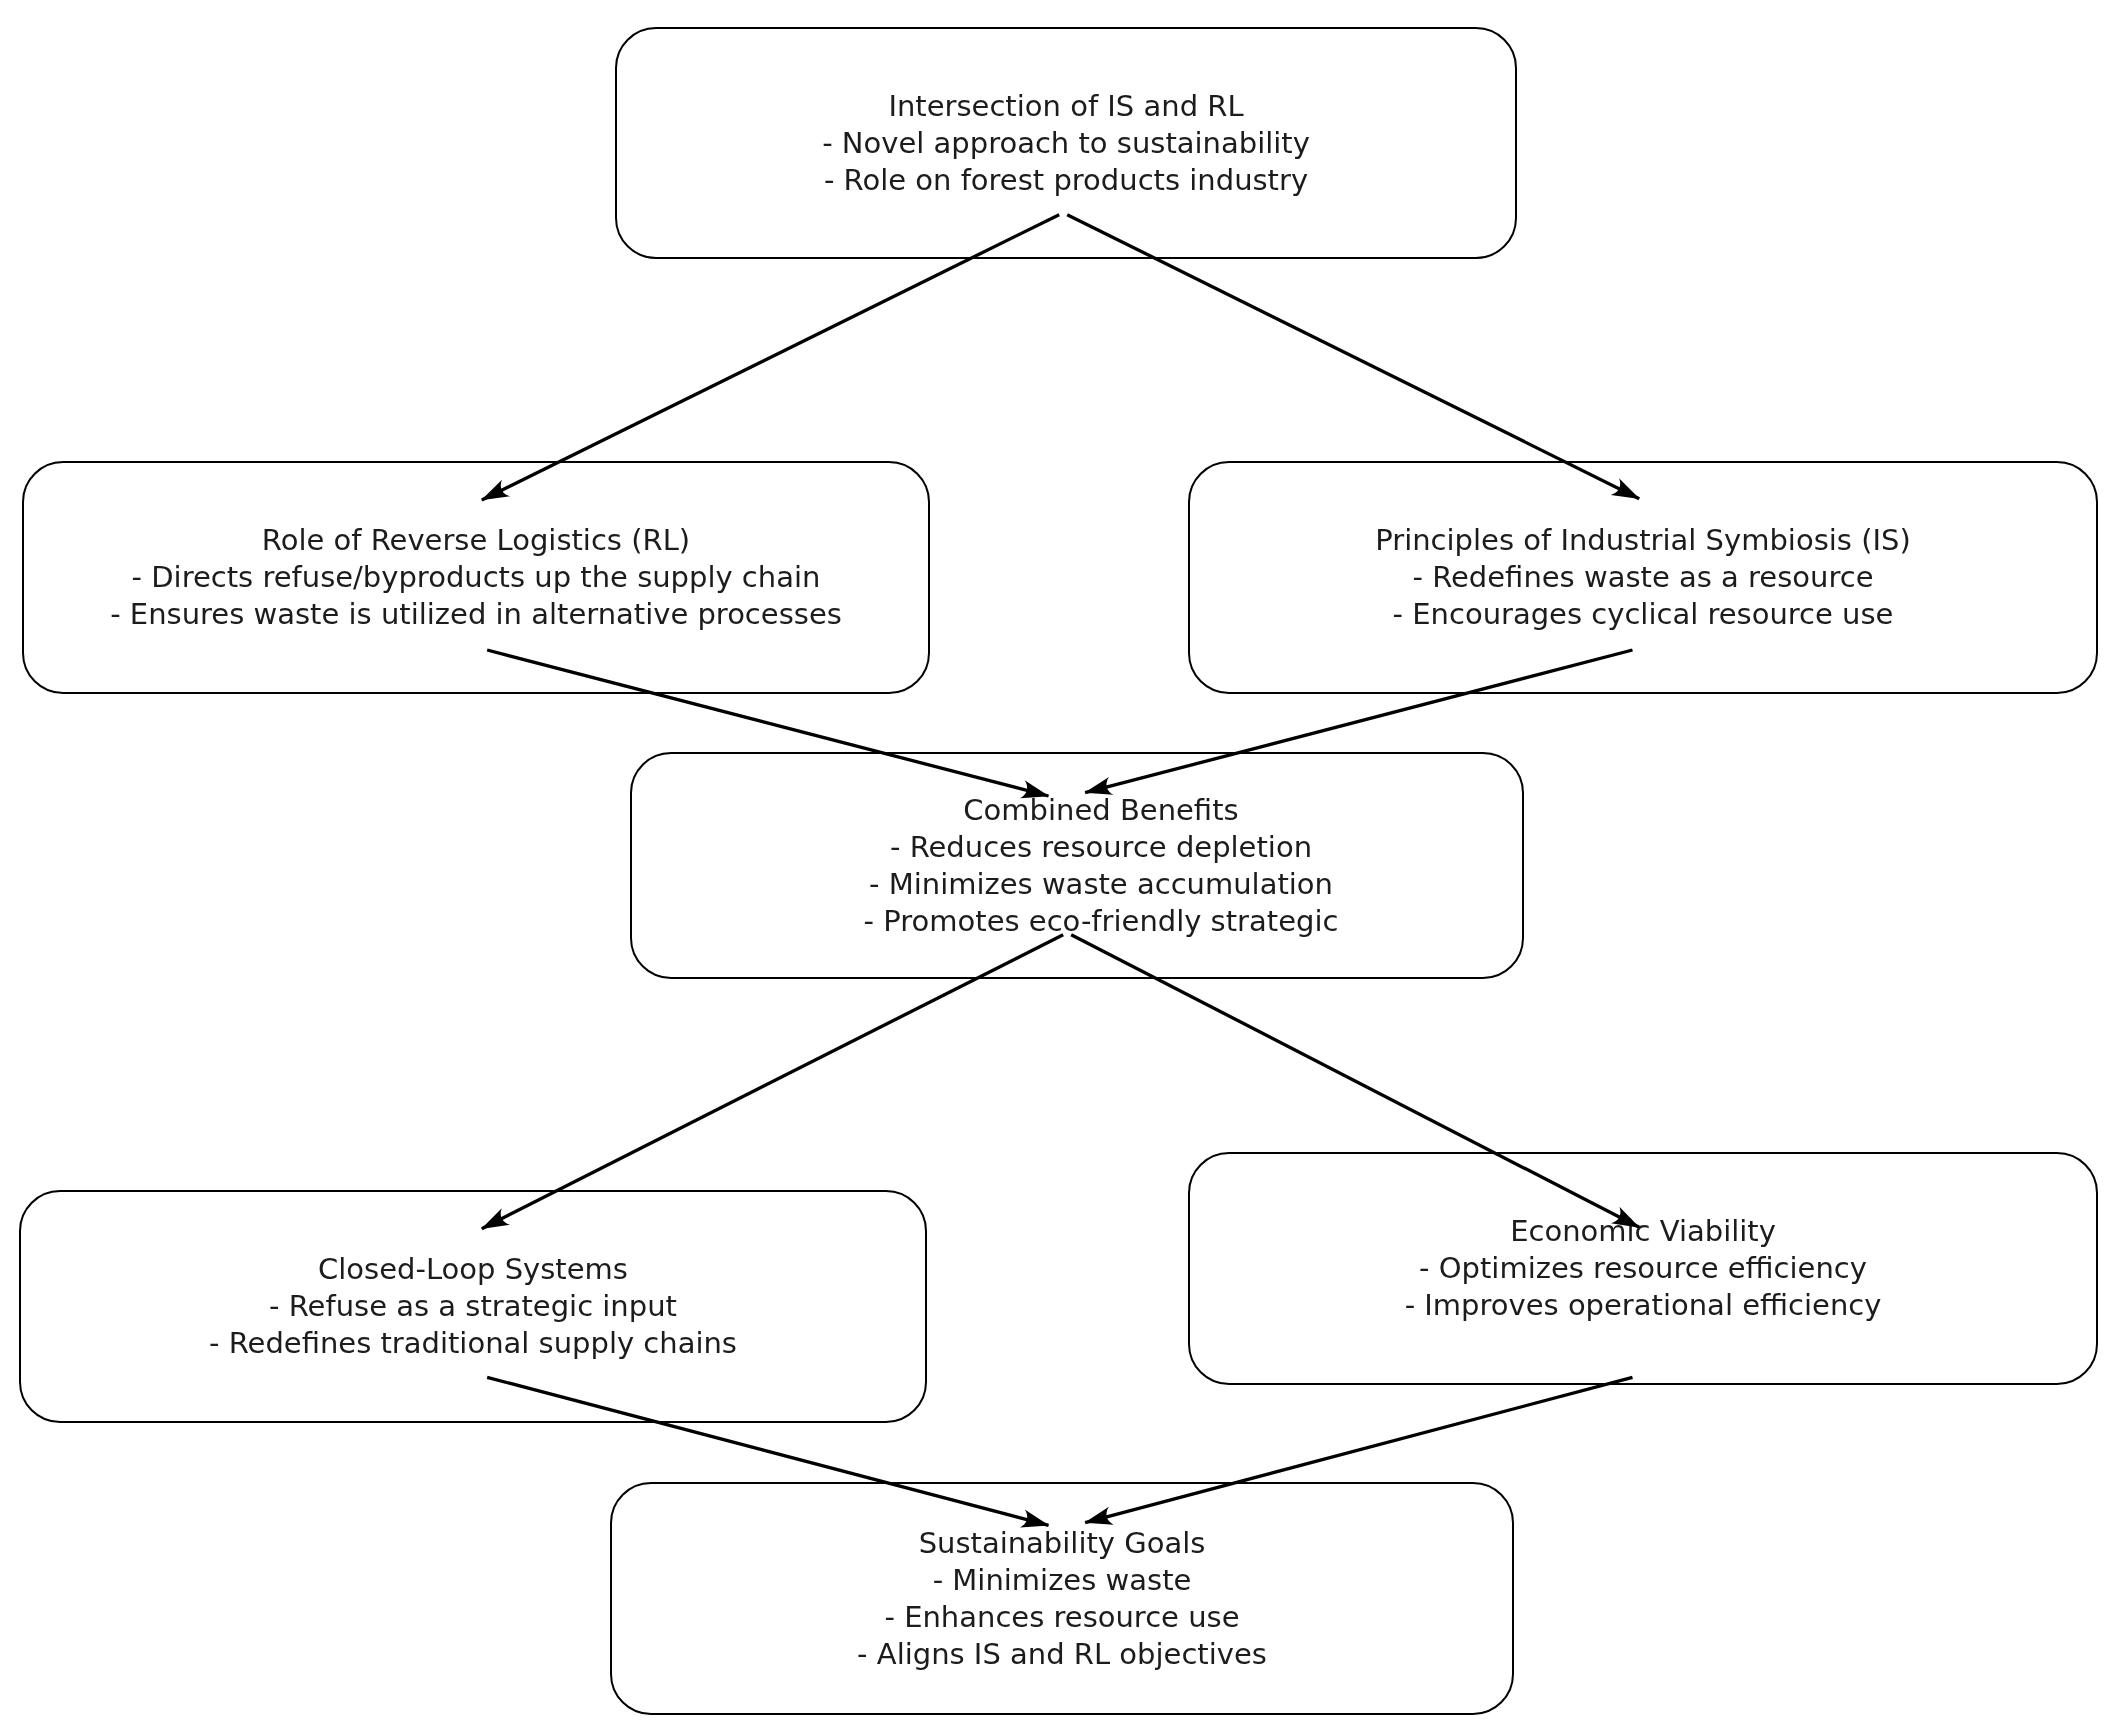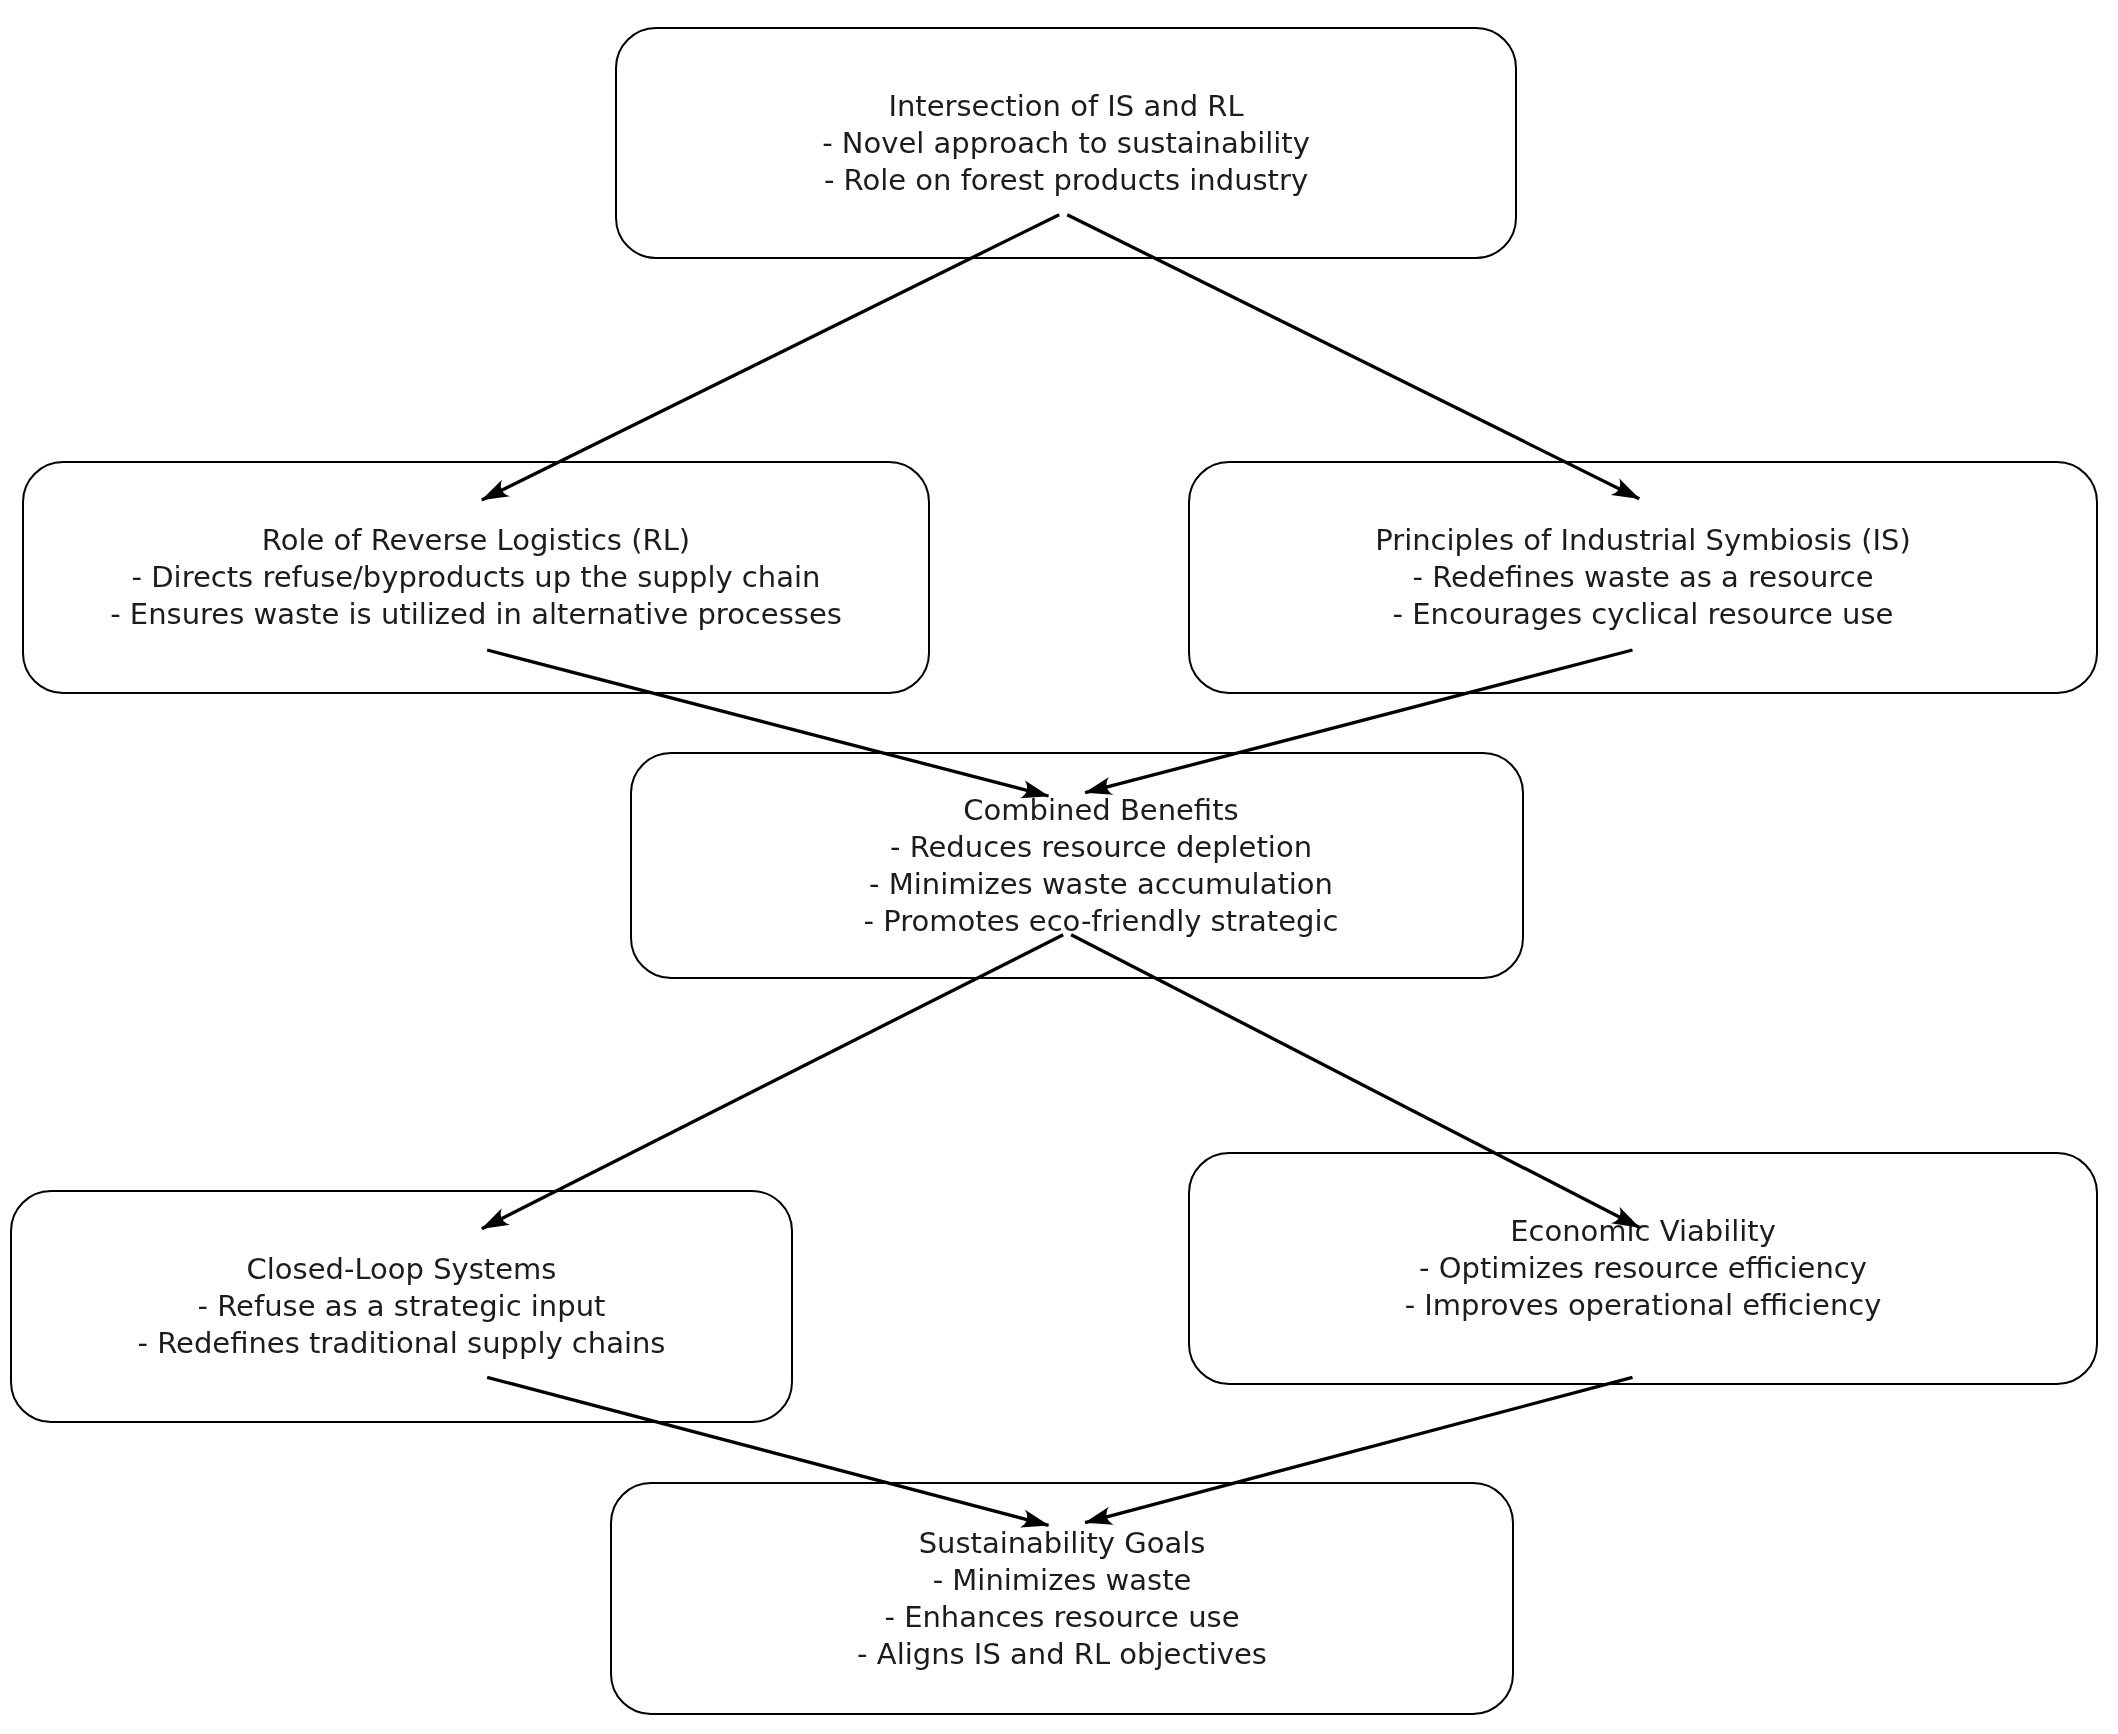--- a/index.html
+++ b/index.html
@@ -30,21 +30,21 @@
     font-size: 29px;
     line-height: 37px;
     z-index: 1;
   }
   .node .line { display: block; white-space: nowrap; }
   
   #node-intersection { left: 615px;  top: 27px;   width: 902px; height: 232px; }
   #node-rl           { left: 22px;   top: 461px;  width: 908px; height: 233px; }
   #node-is           { left: 1188px; top: 461px;  width: 910px; height: 233px; }
   #node-combined     { left: 630px;  top: 752px; width: 894px; height: 227px; padding-left: 48px; }
-  #node-closed-loop  { left: 10px;   top: 1190px; width: 783px; height: 233px; }
+  #node-closed-loop  { left: 19px;   top: 1190px; width: 908px; height: 233px; }
   #node-economic     { left: 1188px; top: 1152px; width: 910px; height: 233px; }
   #node-goals        { left: 610px;  top: 1482px; width: 904px; height: 233px; }
   #edges {
     position: absolute;
     left: 0; top: 0;
     width: 2119px;
     height: 1734px;
     z-index: 2;
     pointer-events: none;
   }

